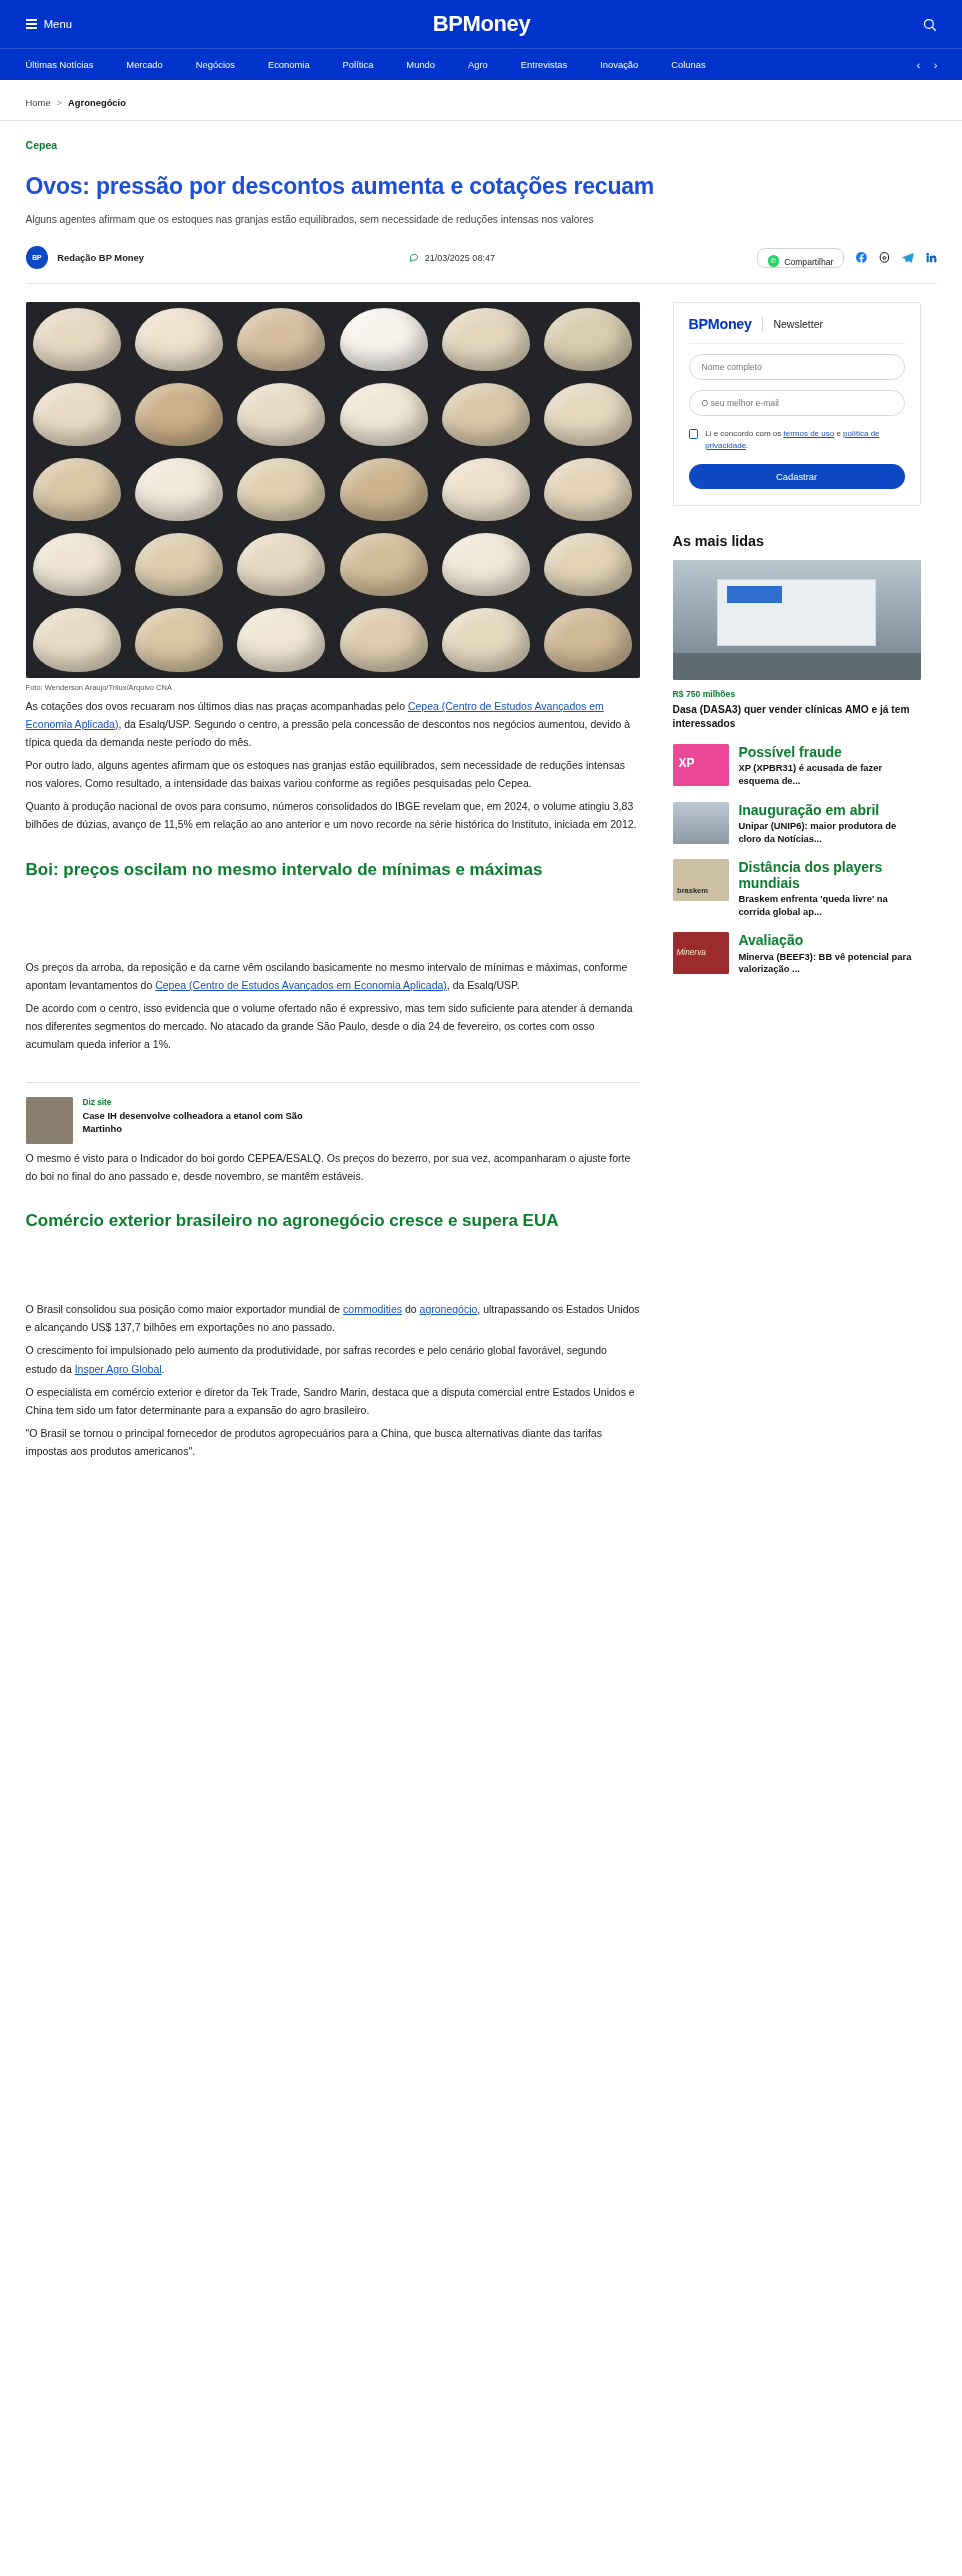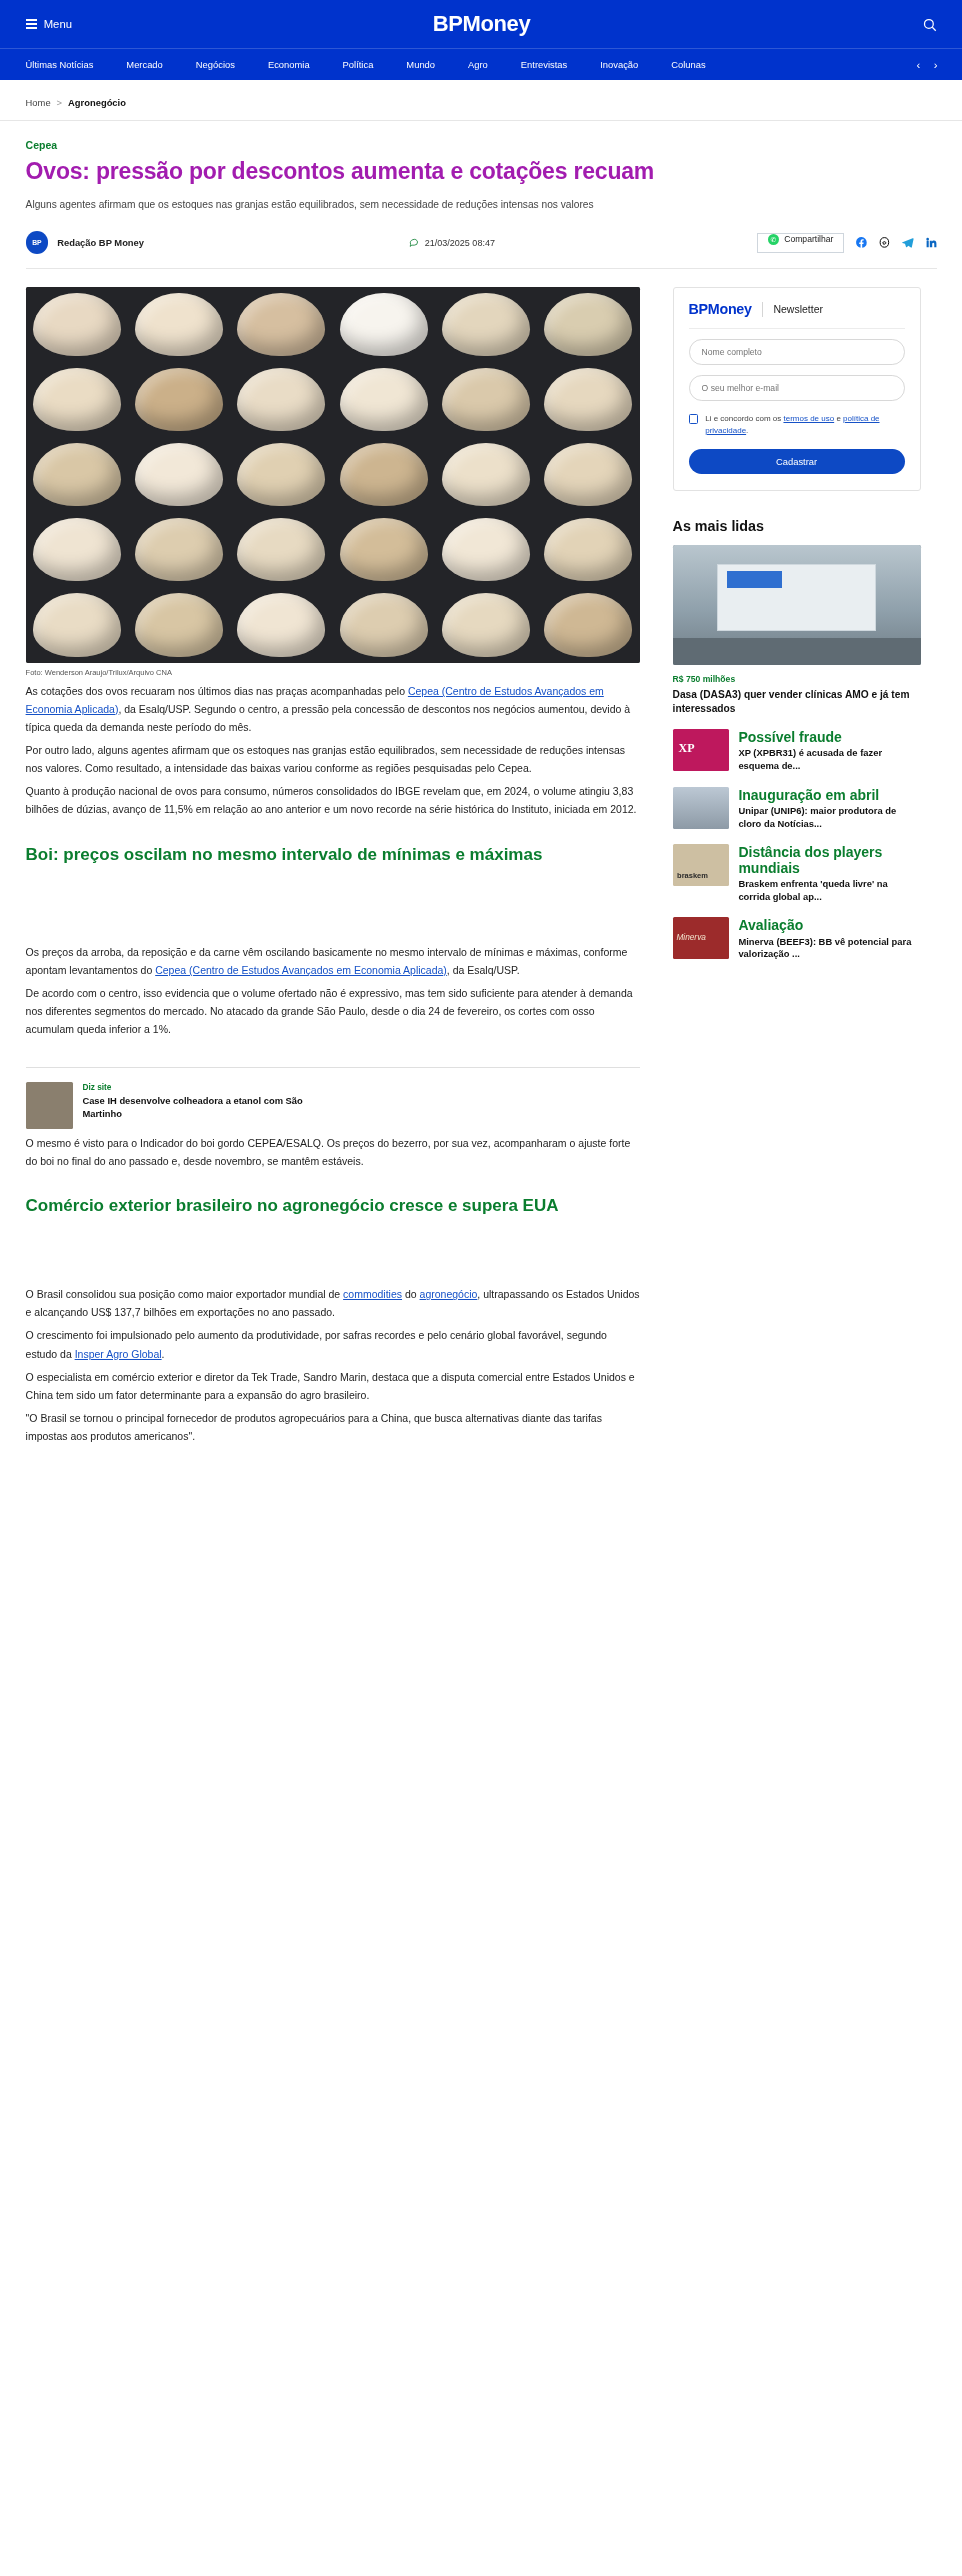--- a/index.html
+++ b/index.html
@@ -62,21 +62,21 @@
   .breadcrumb a { color: #444; text-decoration: none; cursor: pointer; }
   .breadcrumb .sep { color: #999; }
   .breadcrumb .current { color: #111; font-weight: bold; }
 
   
   .wrap { padding: 0 25.6px; }
   .kicker {
     color: #0a7d2e; font-size: 10.5px; font-weight: bold; margin-top: 18px; cursor: pointer;
   }
   h1.headline {
-    font-size: 23px; line-height: 1.22; margin-top: 6px; font-weight: bold; color: #a21caf;
+    font-size: 23px; line-height: 1.22; margin-top: 21px; font-weight: bold; color: #1d4ed8;
     max-width: 865px; letter-spacing: -0.2px;
   }
   .subhead {
     font-size: 10.2px; color: #444; margin-top: 12px; line-height: 1.5; max-width: 865px;
   }
 
   
   .byline {
     display: flex; align-items: center; margin-top: 19.6px; padding-bottom: 13.5px;
     border-bottom: 0.8px solid #e6e6e6; gap: 9px;
@@ -86,22 +86,22 @@
     display: flex; align-items: center; justify-content: center;
   }
   .avatar span { color: #fff; font-size: 6.8px; font-weight: bold; }
   .author { font-size: 9.4px; font-weight: bold; color: #222; }
   .date-block {
     margin-left: 256px; display: flex; align-items: center; gap: 6px;
     font-size: 9px; color: #333;
   }
   .share-zone { margin-left: auto; display: flex; align-items: center; gap: 10.5px; }
   .share-btn {
-    border: 0.8px solid #cfd6dd; border-radius: 0; height: 19.6px;
-    display: flex; align-items: flex-start; gap: 5.3px; padding: 0 9.8px;
+    border: 0.8px solid #cfd6dd; border-radius: 8px; height: 19.6px;
+    display: flex; align-items: flex-end; gap: 5.3px; padding: 0 9.8px;
     font-size: 8.6px; color: #222; cursor: pointer; background: #fff; margin-left: 25px;
   }
   .dot-ico {
     width: 11.3px; height: 11.3px; border-radius: 50%; display: inline-flex;
     align-items: center; justify-content: center; color: #fff; font-size: 6.8px;
   }
   .soc { width: 12.8px; height: 12.8px; display: inline-flex; align-items: center; justify-content: center; cursor: pointer; }
   .soc svg { width: 12.8px; height: 12.8px; }
 
   
@@ -451,21 +451,21 @@
           <div style="position:absolute;inset:0;background:linear-gradient(180deg,#b9c6ce 0%,#8fa0ab 55%,#6f7c85 100%);"></div>
           <div style="position:absolute;left:18%;top:16%;width:64%;height:56%;background:#e9eef1;border:0.8px solid #cfd8de;"></div>
           <div style="position:absolute;left:22%;top:22%;width:22%;height:14%;background:#2f6fd0;"></div>
           <div style="position:absolute;left:0;bottom:0;width:100%;height:22%;background:#5f6b73;"></div>
         </div>
         <div class="mr-kicker">R$ 750 milhões</div>
         <div class="mr-lead-head">Dasa (DASA3) quer vender clínicas AMO e já tem interessados</div>
       </div>
 
       <div class="mr-item">
-        <div class="mr-thumb" style="background:#be185d;font-family:Liberation Serif, serif;">
+        <div class="mr-thumb" style="background:#ec4899;">
           <span style="position:absolute;left:6px;top:12px;color:#fff;font-size:12px;font-weight:bold;">XP</span>
         </div>
         <div>
           <div class="mr-item-kicker">Possível fraude</div>
           <div class="mr-item-head">XP (XPBR31) é acusada de fazer esquema de...</div>
         </div>
       </div>
 
       <div class="mr-item">
         <div class="mr-thumb" style="background:linear-gradient(180deg,#bcc8d4,#8d9aa6);"></div>

